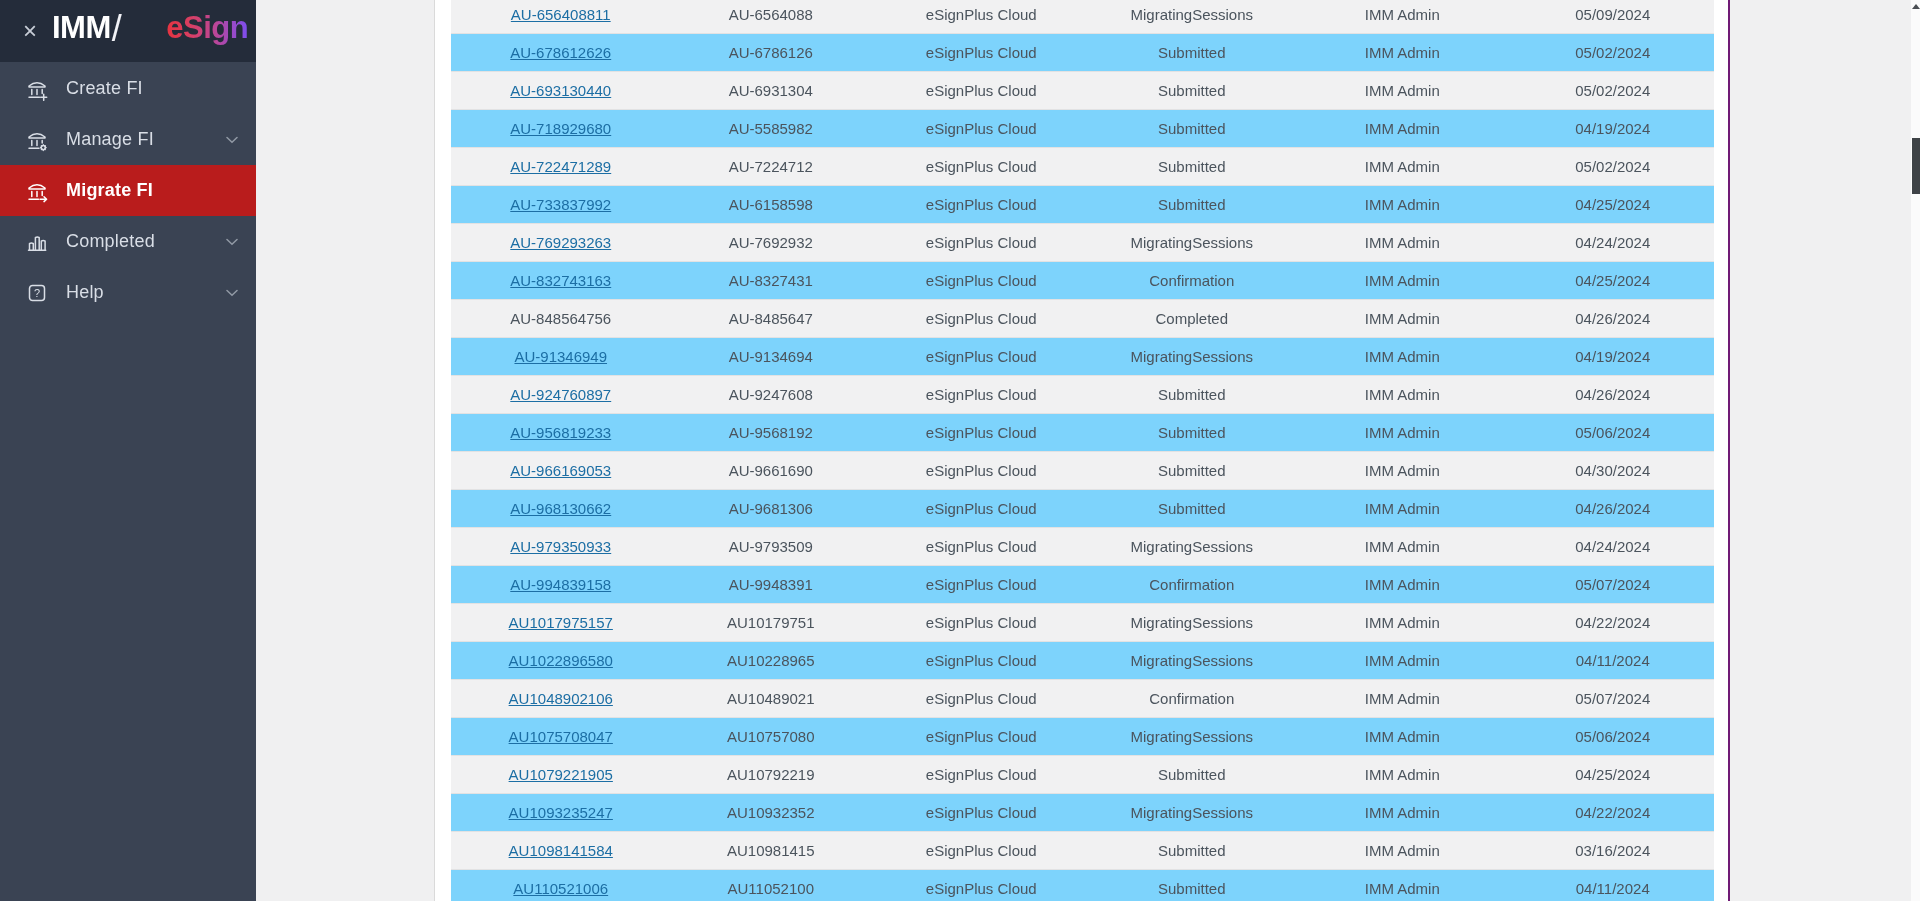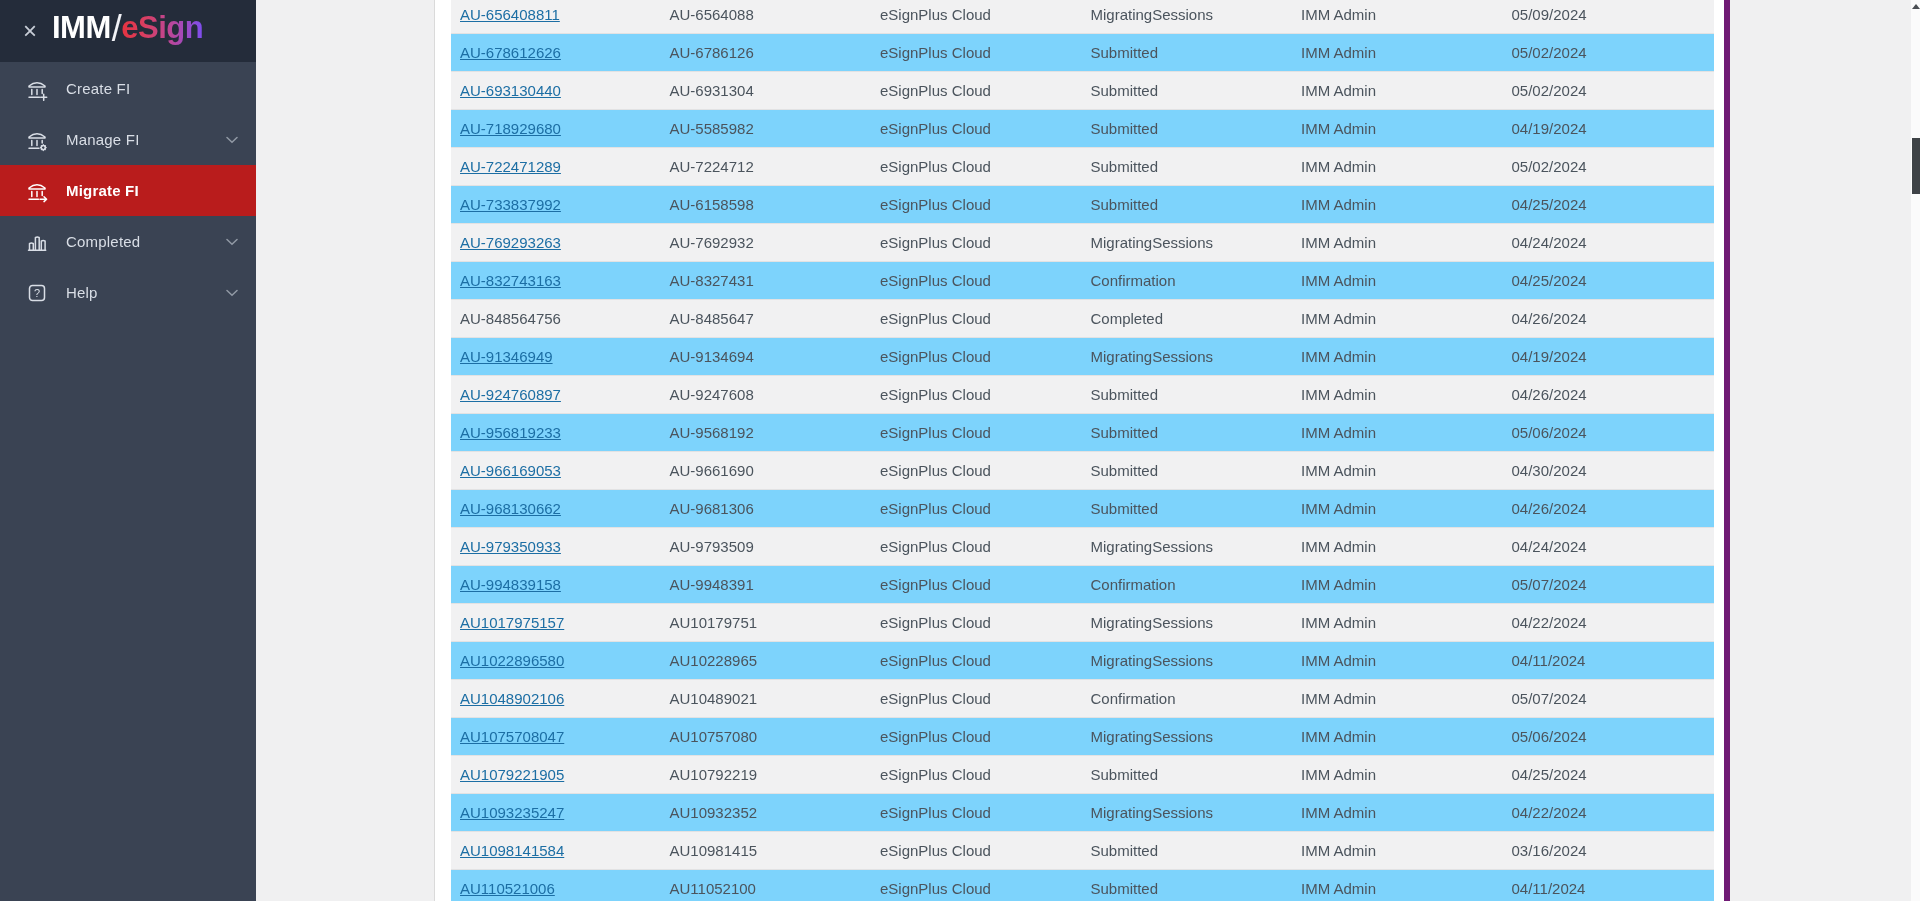--- a/index.html
+++ b/index.html
@@ -28,37 +28,37 @@
     display:flex;
   }
   .logo .imm{color:#ffffff;}
   .logo .slash{
     color:#f2f3f7;font-weight:400;font-size:36px;margin:0 0px 2px 1px;
     transform:translateY(-1px);
   }
   .logo .esign{
     background:linear-gradient(90deg,#e6333f 0%,#d83f63 30%,#b9479b 62%,#7c4ef0 100%);
     -webkit-background-clip:text;background-clip:text;
-    -webkit-text-fill-color:transparent;color:transparent;
+    -webkit-text-fill-color:transparent;color:transparent;margin-left:45px;
   }
   .nav{padding-top:1px;}
   .nav-item{
     height:51px;display:flex;align-items:center;cursor:pointer;
     padding:0 18px 0 25px;color:#d9dee6;position:relative;
   }
   .nav-item .nav-icon{width:24px;height:24px;margin-right:17px;display:inline-flex;}
-  .nav-item .nav-label{font-size:15px;letter-spacing:.2px;}
+  .nav-item .nav-label{font-size:18px;letter-spacing:.2px;}
   .nav-item .chev{margin-left:auto;display:inline-flex;opacity:.75;}
   .nav-item.active{background:#b91c1c;color:#ffffff;}
   .nav-item.active .nav-label{font-weight:700;}
   
   .content{
     position:absolute;left:434px;top:0;width:1296px;height:901px;
-    background:#ffffff;border-left:1px solid #dadada;border-right:6px solid #701a75;
-    box-sizing:border-box;z-index:1;
+    background:#ffffff;border-left:1px solid #dadada;border-right:2px solid #701a75;
+    box-sizing:border-box;z-index:1;text-align:center;
   }
   .table{position:absolute;left:16px;top:-4px;width:1263px;}
   .row{
     display:grid;grid-template-columns:repeat(6,1fr);
     height:38px;box-sizing:border-box;align-items:center;
     border-bottom:1px solid #e2e2e3;background:#7dd3fc;
   }
   .row:nth-child(odd){background:#f1f1f2;}
   .cell{
     padding-left:8px;font-size:15px;color:#4b545d;

